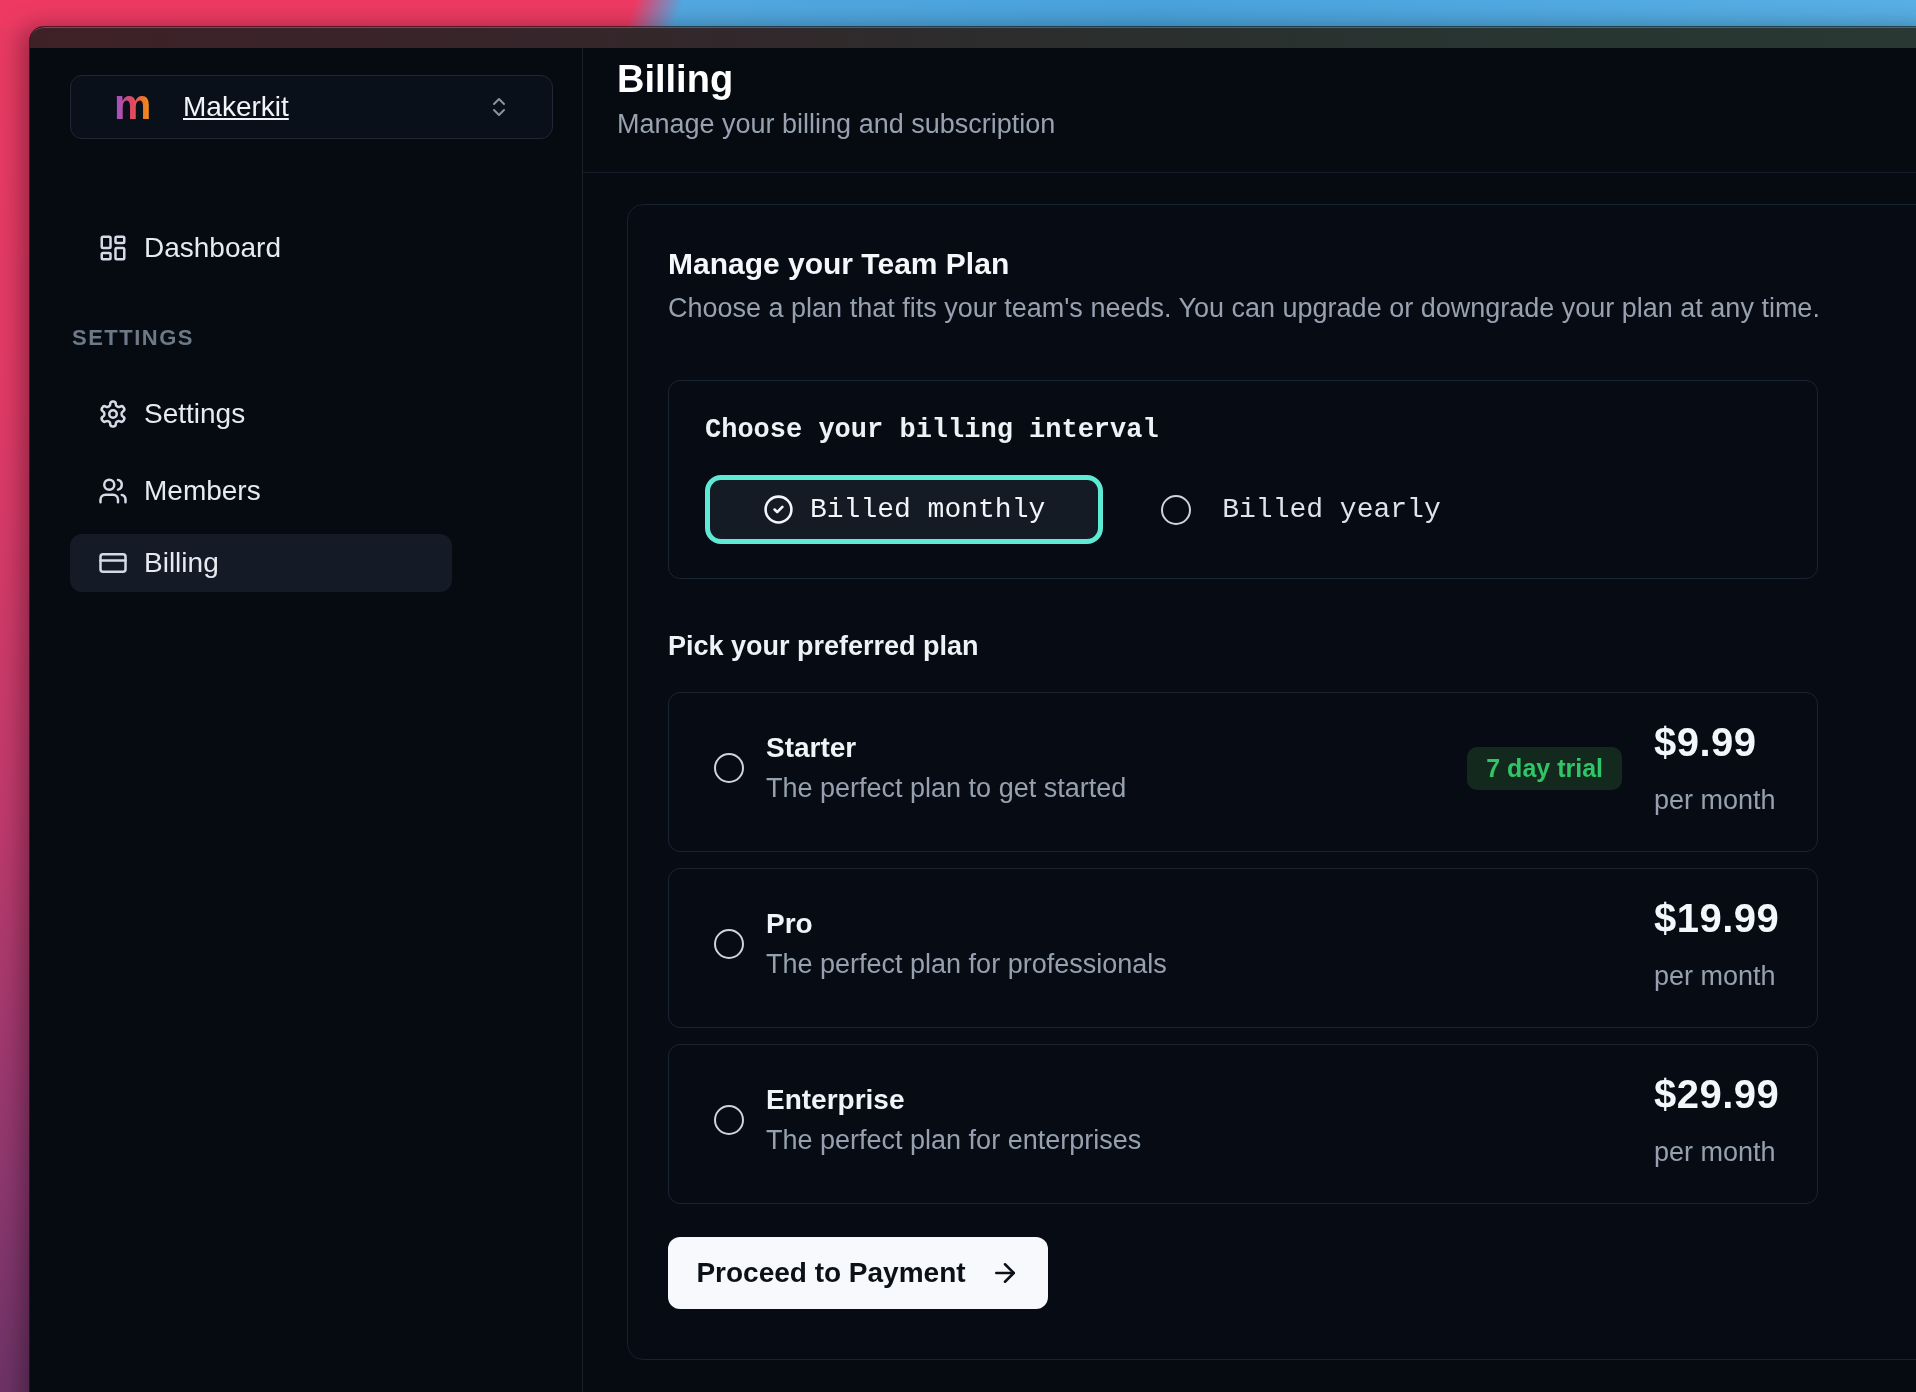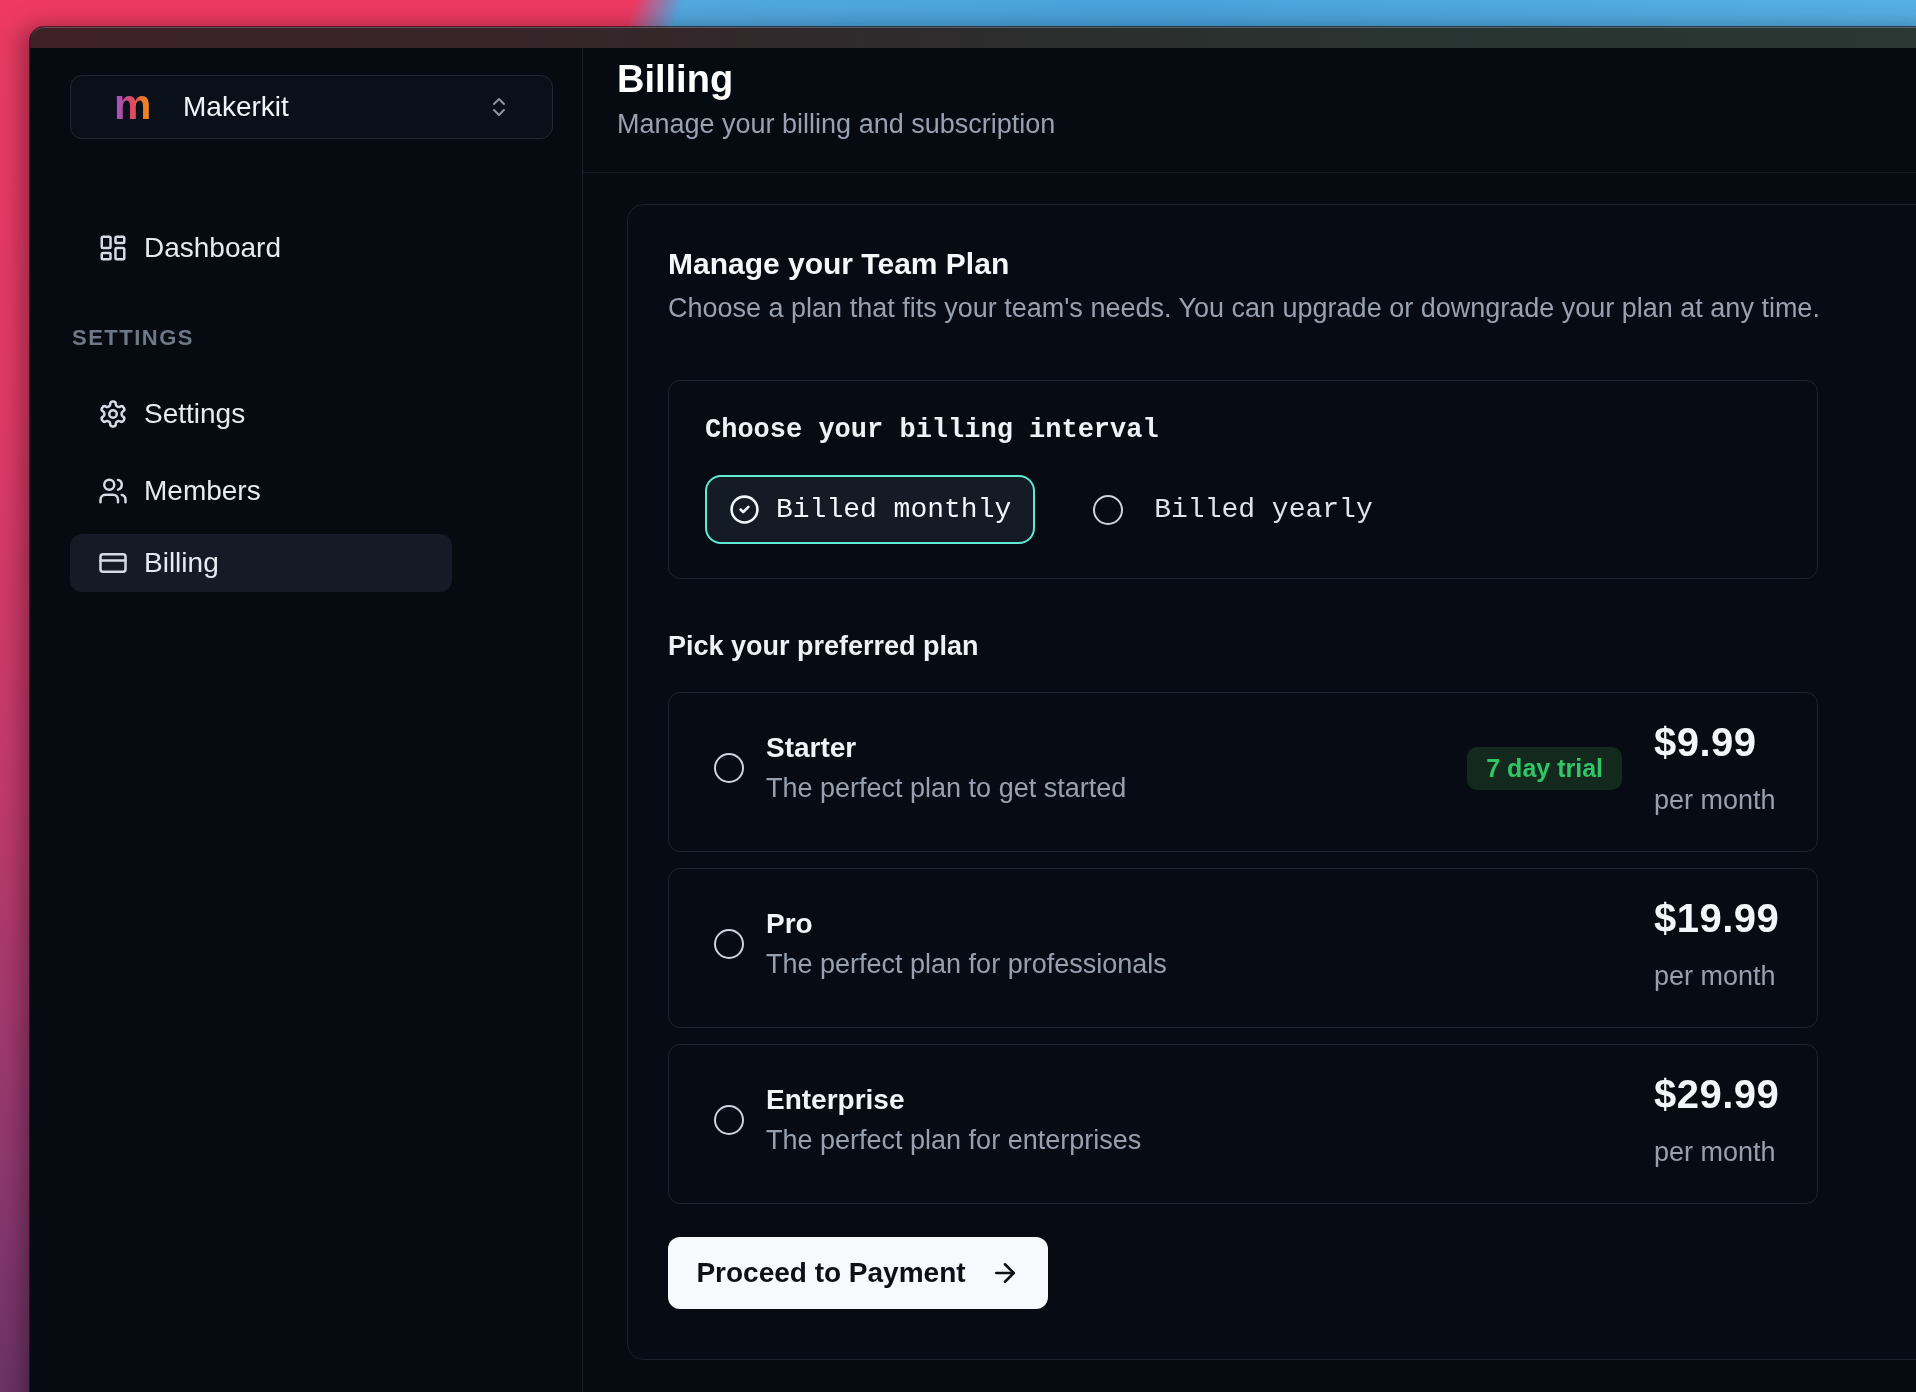--- a/index.html
+++ b/index.html
@@ -28,21 +28,21 @@
   .app { display:flex; height:1364px; }
 
   
   .sidebar { width:553px; flex:0 0 553px; border-right:1px solid #1a212c; padding:27px 30px 0 40px; }
   .workspace {
     width:483px; height:64px; display:flex; align-items:center;
     padding:0 41px 0 43px; background:#0a101a; border:1px solid #202836; border-radius:12px;
     cursor:pointer;
   }
   .ws-logo { flex:0 0 auto; }
-  .ws-name { margin-left:33px; font-size:28px; font-weight:500; color:#f1f4f9; }
+  .ws-name { margin-left:33px; font-size:28px; font-weight:500; color:#f1f4f9;text-decoration:underline; }
   .ws-caret { margin-left:auto; color:#8a93a3; }
   nav { margin-top:80px; }
   .nav-item {
     width:483px; height:58px; display:flex; align-items:center;
     padding-left:28px; border-radius:12px; color:#e6ebf2; font-size:28px; cursor:pointer;
   }
   .nav-item .nicon { width:30px; height:30px; margin-right:16px; color:#d5dbe6; flex:0 0 auto; }
   .nav-item.active { width:382px; background:#141b26; }
   .section-label {
     margin-top:48px; margin-bottom:34px; padding-left:2px;
@@ -65,22 +65,22 @@
   .card-title { font-size:30px; font-weight:700; color:#f5f7fa; }
   .card-subtitle { margin-top:12px; font-size:27px; color:#97a1b0; white-space:nowrap; }
 
   .interval-box {
     margin-top:56px; width:1150px; border:1px solid #1b2432; border-radius:12px;
     padding:34px 36px 34px 36px; background:#070c14;font-family:Liberation Mono, monospace;
   }
   .interval-label { font-size:27px; font-weight:600; color:#eef2f7; }
   .interval-options { margin-top:30px; display:flex; align-items:center; }
   .opt-monthly {
-    display:flex; align-items:center; gap:16px; height:69px; padding:0 22px;
-    background:#141b25; border:2px solid #5eead4; border-radius:16px;
+    display:flex; align-items:center; gap:16px; height:69px; padding:0 53px;
+    background:#141b25; border:5px solid #5eead4; border-radius:16px;
     font-size:28px; color:#f2f5f9; font-weight:500; cursor:pointer;
     font-family:inherit;
   }
   .opt-monthly .cicon { width:31px; height:31px; color:#f2f5f9; }
   .opt-yearly { display:flex; align-items:center; gap:31px; margin-left:58px; cursor:pointer; }
   .radio { width:30px; height:30px; border:2px solid #ccd4df; border-radius:50%; flex:0 0 auto; }
   .opt-yearly span.lbl { font-size:28px; color:#dee4ed; }
 
   .plans-label { margin-top:52px; font-size:27px; font-weight:600; color:#eef2f7; }
   .plan-row {

